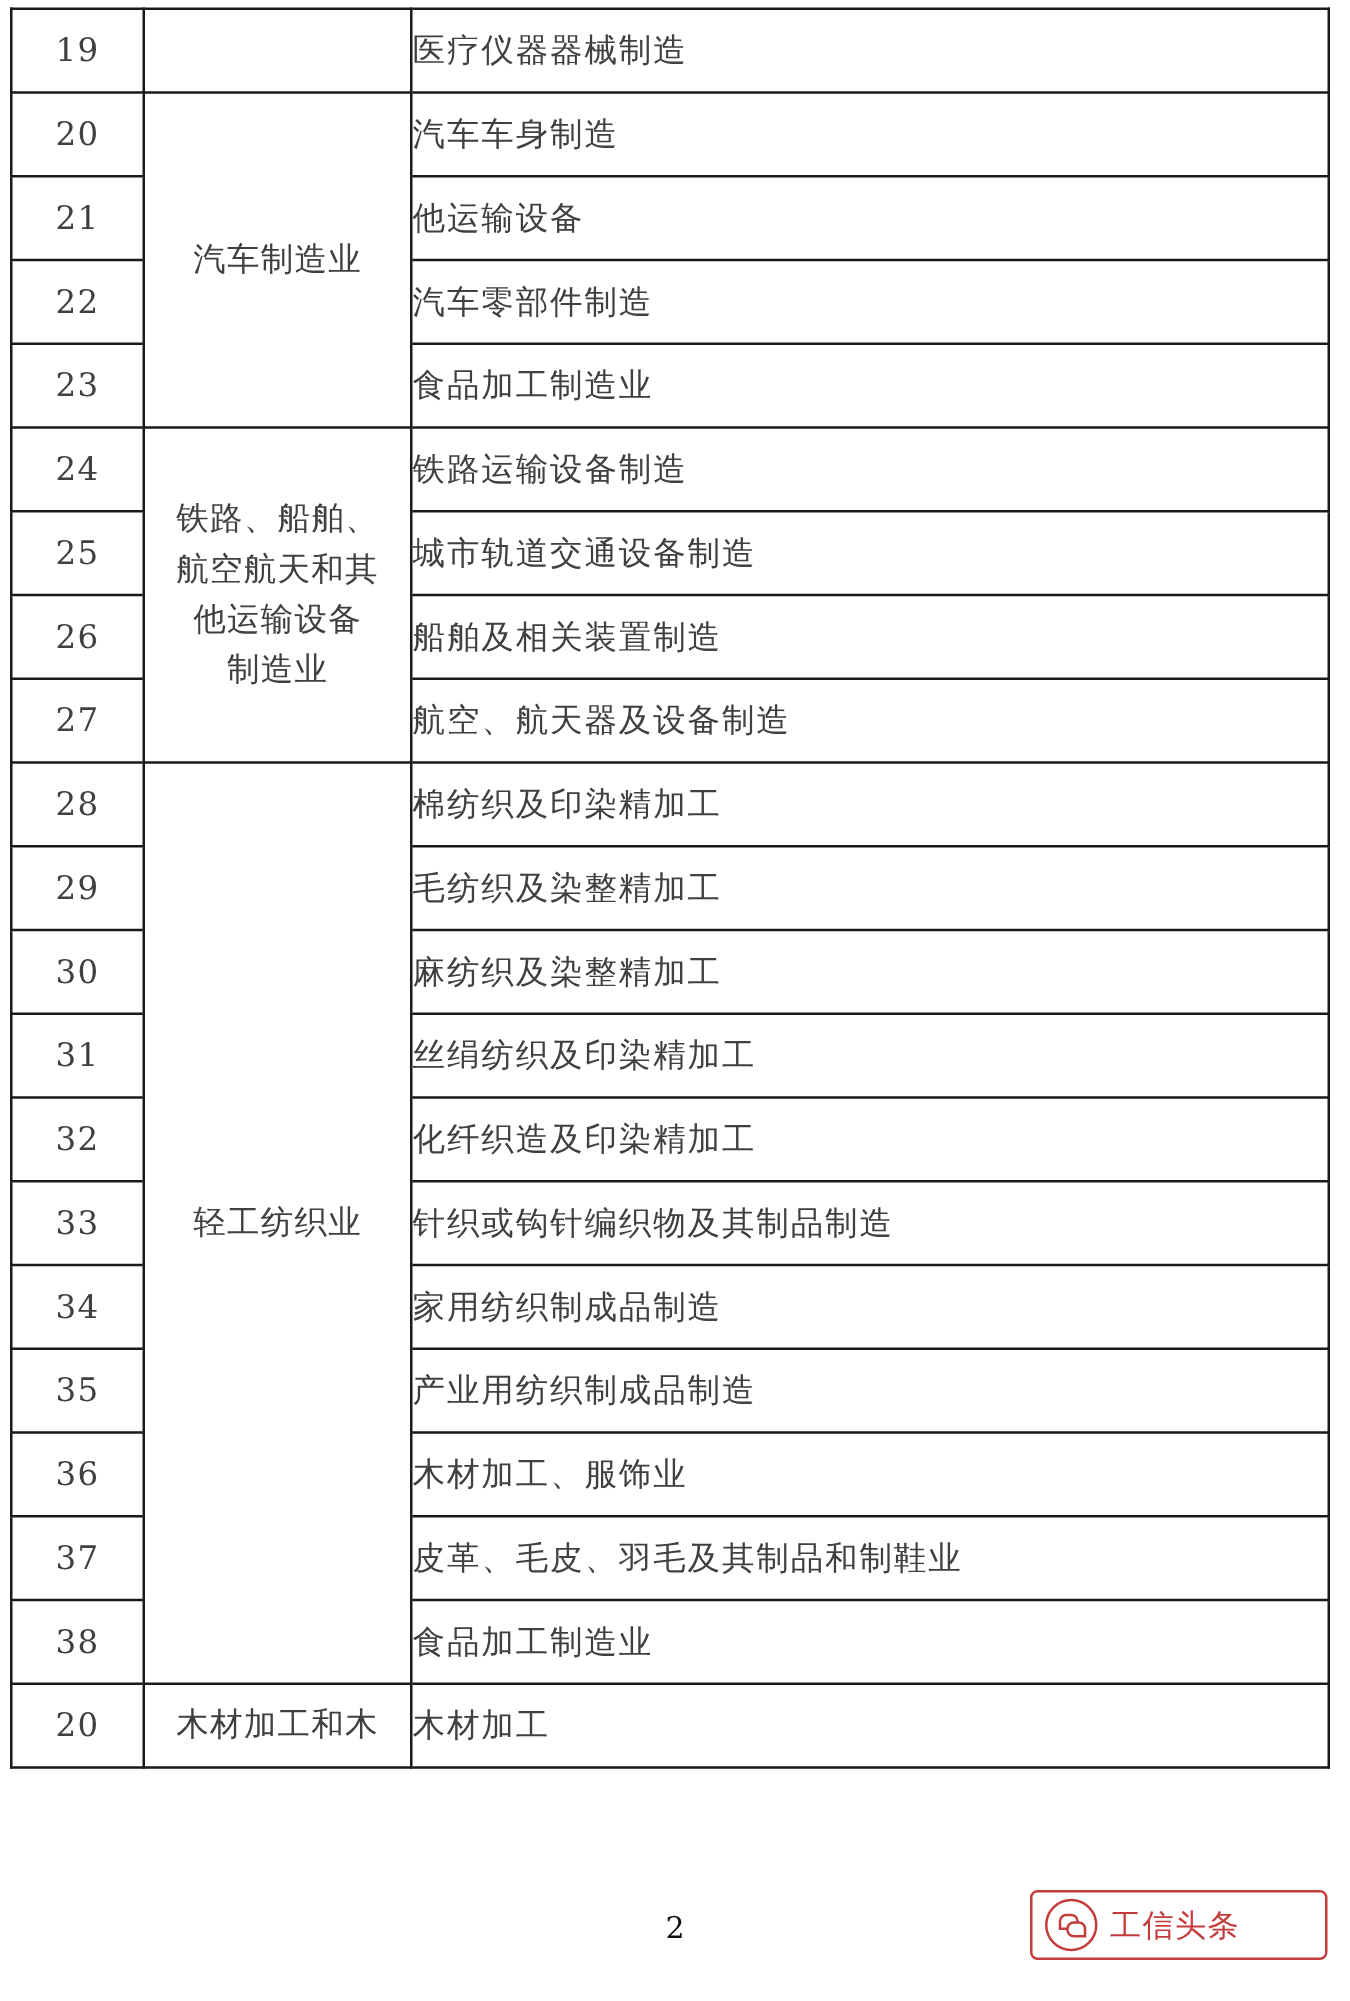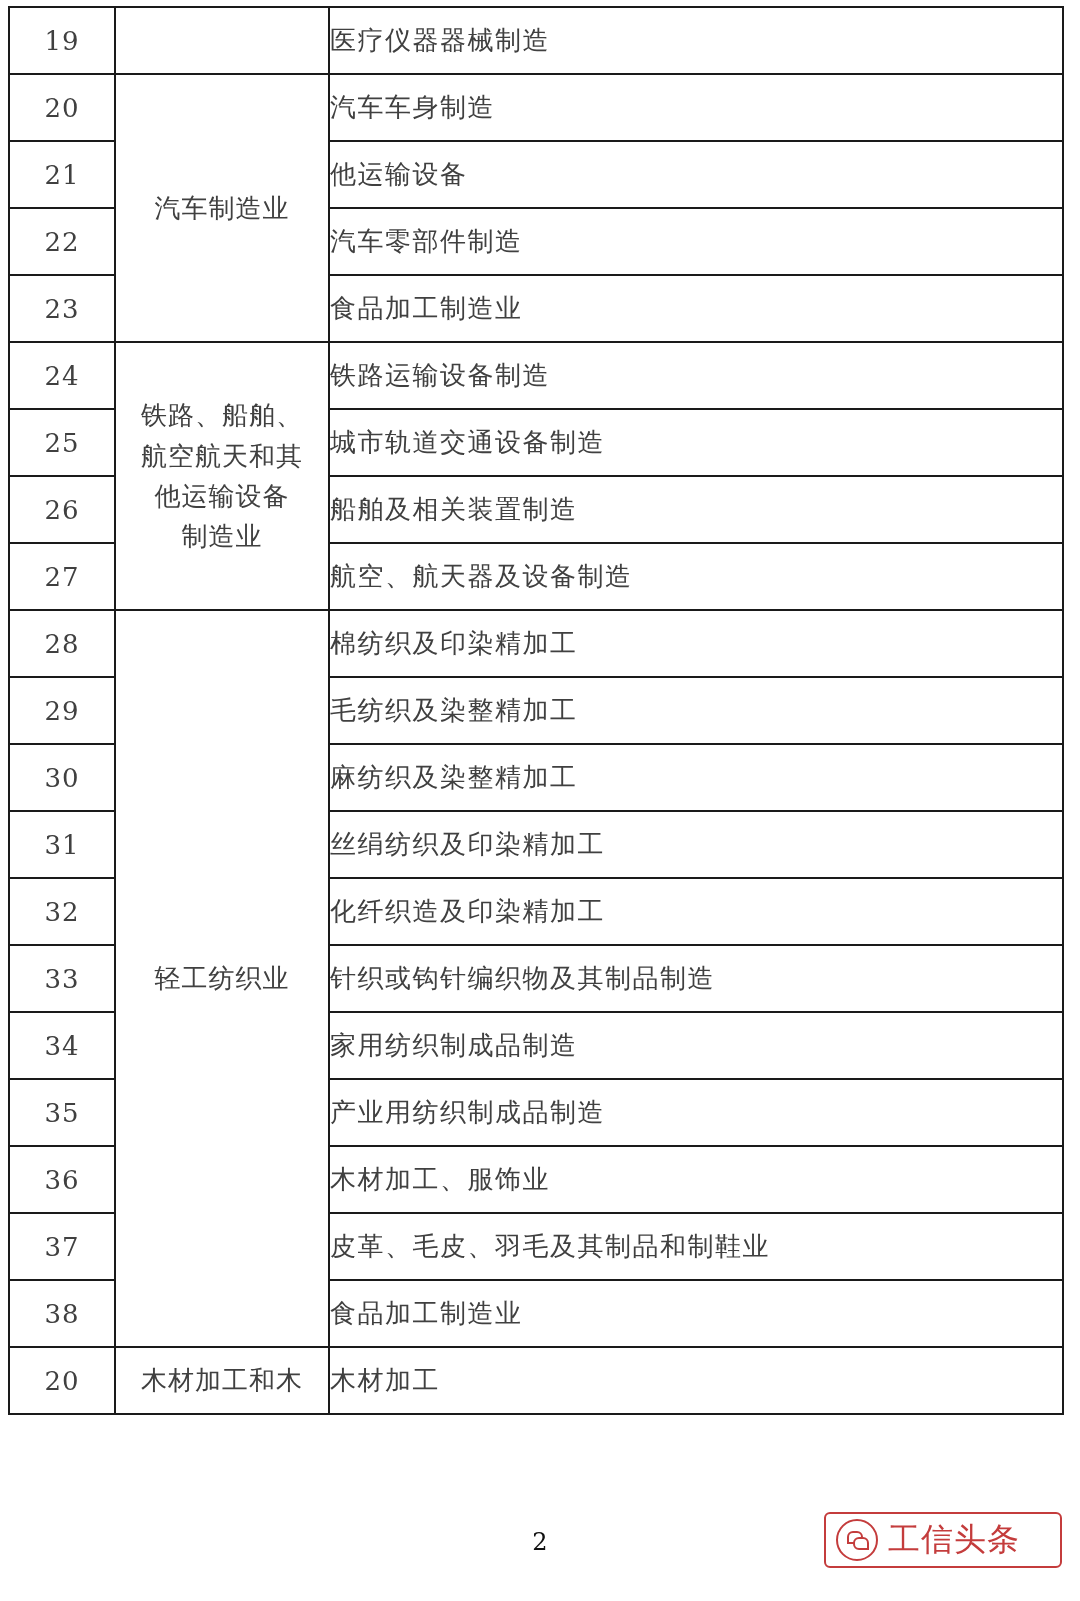--- a/index.html
+++ b/index.html
@@ -112,21 +112,21 @@
     left: 15px;
     top: 16px;
     width: 12px;
     height: 9px;
     border: 2px solid #c43c3c;
     border-radius: 6px 6px 0 6px;
     background: #ffffff;
   }
   .wm-text {
     font-family: "DejaVu Sans", "Liberation Sans", sans-serif;
-    font-size: 32px;
+    font-size: 25px;
     color: #c43c3c;
     letter-spacing: 1px;
     white-space: nowrap;
   }
 </style>
 </head>
 <body>
 
 <div class="page">
 

